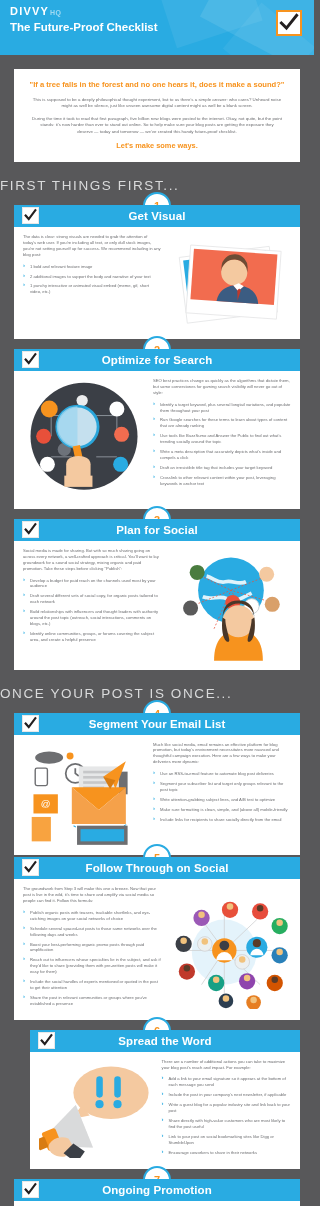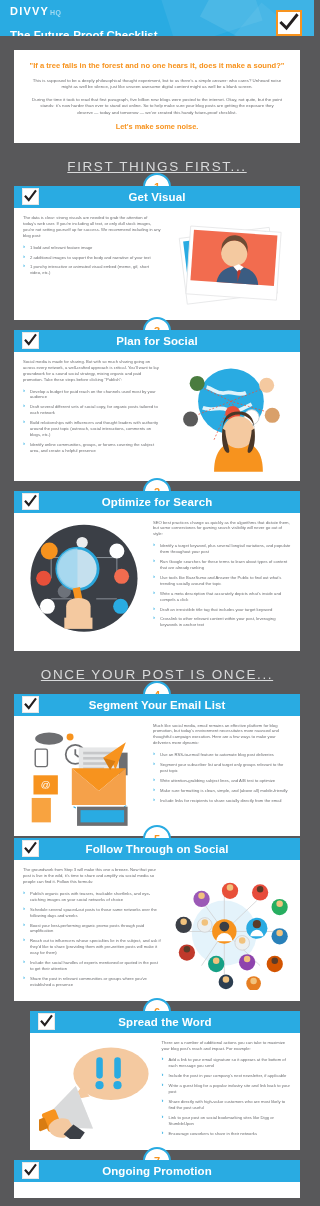--- a/index.html
+++ b/index.html
@@ -6,34 +6,34 @@
   html, body {
     width: 314px;
     background: #58585a;
     font-family: "Liberation Sans", sans-serif;
     -webkit-font-smoothing: antialiased;
   }
   .page { width: 314px; position: relative; overflow: hidden; }
 
   
   .header {
-    height: 36px;
+    height: 55px;
     background: #29ABE2;
     position: relative;
     overflow: hidden;
     padding: 5px 10px 0 10px;
   }
   .hdr-shape { position: absolute; background: rgba(255,255,255,.10); }
   .hs1 { width: 120px; height: 90px; right: -20px; top: -40px; transform: rotate(28deg); }
   .hs2 { width: 90px; height: 70px; right: 60px; top: -34px; transform: rotate(-18deg); background: rgba(255,255,255,.07); }
   .hs3 { width: 70px; height: 60px; right: 10px; top: 18px; transform: rotate(40deg); background: rgba(255,255,255,.06); }
   .logo { position: relative; z-index: 2; display: flex; align-items: baseline; gap: 1px; }
   .logo-main { color: #ffffff; font-size: 11px; font-weight: bold; letter-spacing: 1.2px; }
   .logo-hq { color: rgba(255,255,255,.55); font-size: 7px; font-weight: bold; letter-spacing: .5px; }
-  .hdr-title { position: relative; z-index: 2; margin-top: 12px; }
+  .hdr-title { position: relative; z-index: 2; margin-top: 4px; }
   .hdr-title span {
     display: block; color: #ffffff; font-size: 11.5px; font-weight: bold; line-height: 13.5px;
   }
   .hdr-check {
     position: absolute; right: 12px; top: 10px; z-index: 3;
     width: 26px; height: 26px; background: #ffffff;
     border: 2px solid #F7931E;
   }
   .hdr-check svg { display: block; }
 
@@ -46,22 +46,22 @@
     color: #F7931E; font-size: 7.6px; font-weight: bold; line-height: 10px; margin-bottom: 7px;
   }
   .intro-p {
     color: #6d6e71; font-size: 4.4px; line-height: 6.4px; margin-bottom: 6px;
     padding: 0 6px;
   }
   .intro-cta { color: #F7931E; font-size: 7.4px; font-weight: bold; margin-top: 3px; }
 
   
   .divider {
-    text-align: center; color: #d9dadb; font-size: 13.5px; letter-spacing: 1.6px;
-    padding: 16px 0 12px 0; font-weight: 300; text-decoration: underline;
+    color: #d9dadb; font-size: 13.5px; letter-spacing: 1.6px;
+    padding: 16px 0 12px 0; font-weight: 300;
   }
 
   
   .step { position: relative; margin: 0 14px 0 14px; }
   .badge {
     position: absolute; left: 50%; transform: translateX(-50%); top: -13px; z-index: 4;
     width: 28px; height: 28px; border-radius: 50%;
     background: #ffffff; border: 2px solid #29ABE2;
     color: #F7931E; font-size: 11px; font-weight: bold;
     display: flex; align-items: center; justify-content: center;
@@ -120,21 +120,21 @@
       <svg class="art" viewBox="0 0 26 26" width="22" height="22" aria-hidden="true">
         <path d="M4 13 L10 19 L22 4" fill="none" stroke="#231f20" stroke-width="3.4" stroke-linecap="square"></path>
       </svg>
     </div>
   </div>
 
   <div class="intro">
     <div class="intro-quote">"If a tree falls in the forest and no one hears it, does it make a sound?"</div>
     <div class="intro-p">This is supposed to be a deeply philosophical thought experiment, but to us there's a simple answer: who cares? Unheard noise might as well be silence, just like unseen awesome digital content might as well be a blank screen.</div>
     <div class="intro-p">During the time it took to read that first paragraph, five billion new blogs were posted to the internet. Okay, not quite, but the point stands: it's now harder than ever to stand out online. So to help make sure your blog posts are getting the exposure they deserve — today and tomorrow — we've created this handy future-proof checklist.</div>
-    <div class="intro-cta">Let's make some noise.</div>
+    <div class="intro-cta">Let's make some ways.</div>
   </div>
 
   <div class="divider">FIRST THINGS FIRST...</div>
 
   <div class="step">
     <div class="badge">1</div>
     <div class="step-bar">
       <div class="bar-check">
         <svg class="art" viewBox="0 0 17 17" width="15" height="15" aria-hidden="true">
           <path d="M3 8.5 L6.5 12.5 L14 2.5" fill="none" stroke="#231f20" stroke-width="2.4" stroke-linecap="square"></path>
@@ -160,64 +160,20 @@
           <g transform="rotate(4 72 56)">
             <rect x="22" y="16" width="104" height="78" fill="#ffffff" stroke="#e6e7e8"></rect>
             <rect x="26" y="20" width="96" height="58" fill="#F26C4F"></rect>
             <circle cx="74" cy="44" r="15" fill="#F4C9A0"></circle>
             <path d="M59 44a15 15 0 0 1 30 0v-6a15 15 0 0 0-30 0z" fill="#6d4c35"></path>
             <path d="M62 50a12 12 0 0 0 24 0 12 12 0 0 1-24 0z" fill="#6d4c35"></path>
             <path d="M56 78c2-12 9-17 18-19l6 6 6-6c9 2 16 7 18 19z" fill="#3b5c82"></path>
             <path d="M74 59l6 6 6-6-6-3z" fill="#ffffff"></path>
             <path d="M79 64l1 12 3-12-2-2z" fill="#c0392b"></path>
           </g>
-        </svg>
-      </div>
-    </div>
-  </div>
-
-  <div class="step" style="margin-top:10px;">
-    <div class="badge">3</div>
-    <div class="step-bar">
-      <div class="bar-check">
-        <svg class="art" viewBox="0 0 17 17" width="15" height="15" aria-hidden="true">
-          <path d="M3 8.5 L6.5 12.5 L14 2.5" fill="none" stroke="#231f20" stroke-width="2.4" stroke-linecap="square"></path>
-        </svg>
-      </div>
-      <h2>Plan for Social</h2>
-    </div>
-    <div class="step-body">
-      <div class="col-text">
-        <div class="lede">Social media is made for sharing. But with so much sharing going on across every network, a well-crafted approach is critical. You'll want to lay groundwork for a sound social strategy, mixing organic and paid promotion. Take these steps before clicking "Publish":</div>
-        <ul class="bullets">
-          <li>Develop a budget for paid reach on the channels used most by your audience</li>
-          <li>Draft several different sets of social copy, for organic posts tailored to each network</li>
-          <li>Build relationships with influencers and thought leaders with authority around the post topic (outreach, social interactions, comments on blogs, etc.)</li>
-          <li>Identify online communities, groups, or forums covering the subject area, and create a helpful presence</li>
-        </ul>
-      </div>
-      <div class="col-art">
-        <svg class="art" viewBox="0 0 130 120" aria-hidden="true">
-          <circle cx="66" cy="45" r="35" fill="#29ABE2"></circle>
-          <path d="M40 30c8 2 12 8 20 6s14 4 22 0M36 52c10 4 16-2 26 2s18-2 26-6" stroke="#ffffff" stroke-width="4" fill="none" opacity=".85"></path>
-          <g stroke="#E8503A" stroke-width=".8" stroke-dasharray="2 2" fill="none">
-            <path d="M30 28 L66 45 L104 30"></path>
-            <path d="M24 62 L66 45 L110 58"></path>
-            <path d="M48 86 L66 45 L88 84"></path>
-          </g>
-          <circle cx="30" cy="26" r="8" fill="#4a7c3f"></circle>
-          <circle cx="104" cy="28" r="8" fill="#F4C9A0"></circle>
-          <circle cx="23" cy="64" r="8" fill="#5a5a5a"></circle>
-          <circle cx="110" cy="60" r="8" fill="#d9a06a"></circle>
-          <circle cx="68" cy="58" r="8" fill="#E8503A"></circle>
-          <circle cx="88" cy="62" r="8" fill="#ffffff" stroke="#d0d2d3"></circle>
-          <path d="M48 120c0-22 10-32 26-32s26 10 26 32z" fill="#F7931E"></path>
-          <circle cx="74" cy="78" r="17" fill="#F4C9A0"></circle>
-          <path d="M57 76a17 17 0 0 1 34 0c0-14-6-20-17-20s-17 6-17 20z" fill="#4a3728"></path>
-          <path d="M57 74c-2 16 2 26 6 26s-3-14-3-24zM91 74c2 16-2 26-6 26s3-14 3-24z" fill="#4a3728"></path>
         </svg>
       </div>
     </div>
   </div>
 
   <div class="step" style="margin-top:10px;">
     <div class="badge">2</div>
     <div class="step-bar">
       <div class="bar-check">
         <svg class="art" viewBox="0 0 17 17" width="15" height="15" aria-hidden="true">
@@ -250,20 +206,64 @@
           <circle cx="105" cy="60" r="8" fill="#F26C4F"></circle>
           <circle cx="26" cy="92" r="8" fill="#ffffff"></circle>
           <circle cx="104" cy="92" r="8" fill="#29ABE2"></circle>
           <circle cx="63" cy="24" r="6" fill="#ffffff" opacity=".9"></circle>
           <circle cx="44" cy="76" r="7" fill="#8f959d" opacity=".6"></circle>
           <circle cx="58" cy="52" r="22" fill="#cde9f7" opacity=".95" stroke="#29ABE2" stroke-width="3"></circle>
           <path d="M58 30a22 22 0 0 0 0 44z" fill="#9fd6ef" opacity=".8"></path>
           <rect x="55" y="72" width="8" height="22" fill="#F7931E" transform="rotate(-12 59 83)"></rect>
           <path d="M46 92c0-6 6-9 13-9s13 3 13 9v16H46z" fill="#F4C9A0"></path>
           <path d="M44 104h30v12H44z" fill="#F4C9A0"></path>
+        </svg>
+      </div>
+    </div>
+  </div>
+
+  <div class="step" style="margin-top:10px;">
+    <div class="badge">3</div>
+    <div class="step-bar">
+      <div class="bar-check">
+        <svg class="art" viewBox="0 0 17 17" width="15" height="15" aria-hidden="true">
+          <path d="M3 8.5 L6.5 12.5 L14 2.5" fill="none" stroke="#231f20" stroke-width="2.4" stroke-linecap="square"></path>
+        </svg>
+      </div>
+      <h2>Plan for Social</h2>
+    </div>
+    <div class="step-body">
+      <div class="col-text">
+        <div class="lede">Social media is made for sharing. But with so much sharing going on across every network, a well-crafted approach is critical. You'll want to lay groundwork for a sound social strategy, mixing organic and paid promotion. Take these steps before clicking "Publish":</div>
+        <ul class="bullets">
+          <li>Develop a budget for paid reach on the channels used most by your audience</li>
+          <li>Draft several different sets of social copy, for organic posts tailored to each network</li>
+          <li>Build relationships with influencers and thought leaders with authority around the post topic (outreach, social interactions, comments on blogs, etc.)</li>
+          <li>Identify online communities, groups, or forums covering the subject area, and create a helpful presence</li>
+        </ul>
+      </div>
+      <div class="col-art">
+        <svg class="art" viewBox="0 0 130 120" aria-hidden="true">
+          <circle cx="66" cy="45" r="35" fill="#29ABE2"></circle>
+          <path d="M40 30c8 2 12 8 20 6s14 4 22 0M36 52c10 4 16-2 26 2s18-2 26-6" stroke="#ffffff" stroke-width="4" fill="none" opacity=".85"></path>
+          <g stroke="#E8503A" stroke-width=".8" stroke-dasharray="2 2" fill="none">
+            <path d="M30 28 L66 45 L104 30"></path>
+            <path d="M24 62 L66 45 L110 58"></path>
+            <path d="M48 86 L66 45 L88 84"></path>
+          </g>
+          <circle cx="30" cy="26" r="8" fill="#4a7c3f"></circle>
+          <circle cx="104" cy="28" r="8" fill="#F4C9A0"></circle>
+          <circle cx="23" cy="64" r="8" fill="#5a5a5a"></circle>
+          <circle cx="110" cy="60" r="8" fill="#d9a06a"></circle>
+          <circle cx="68" cy="58" r="8" fill="#E8503A"></circle>
+          <circle cx="88" cy="62" r="8" fill="#ffffff" stroke="#d0d2d3"></circle>
+          <path d="M48 120c0-22 10-32 26-32s26 10 26 32z" fill="#F7931E"></path>
+          <circle cx="74" cy="78" r="17" fill="#F4C9A0"></circle>
+          <path d="M57 76a17 17 0 0 1 34 0c0-14-6-20-17-20s-17 6-17 20z" fill="#4a3728"></path>
+          <path d="M57 74c-2 16 2 26 6 26s-3-14-3-24zM91 74c2 16-2 26-6 26s3-14 3-24z" fill="#4a3728"></path>
         </svg>
       </div>
     </div>
   </div>
 
   <div class="divider">ONCE YOUR POST IS ONCE...</div>
 
   <div class="step">
     <div class="badge">4</div>
     <div class="step-bar">

